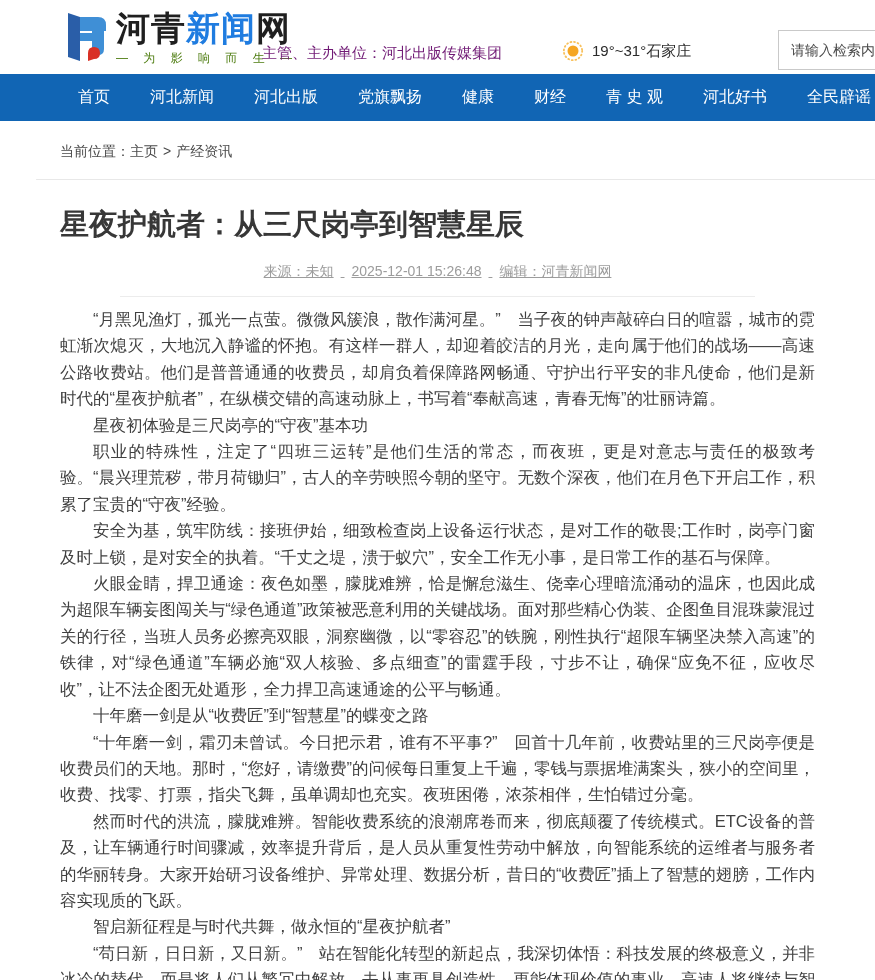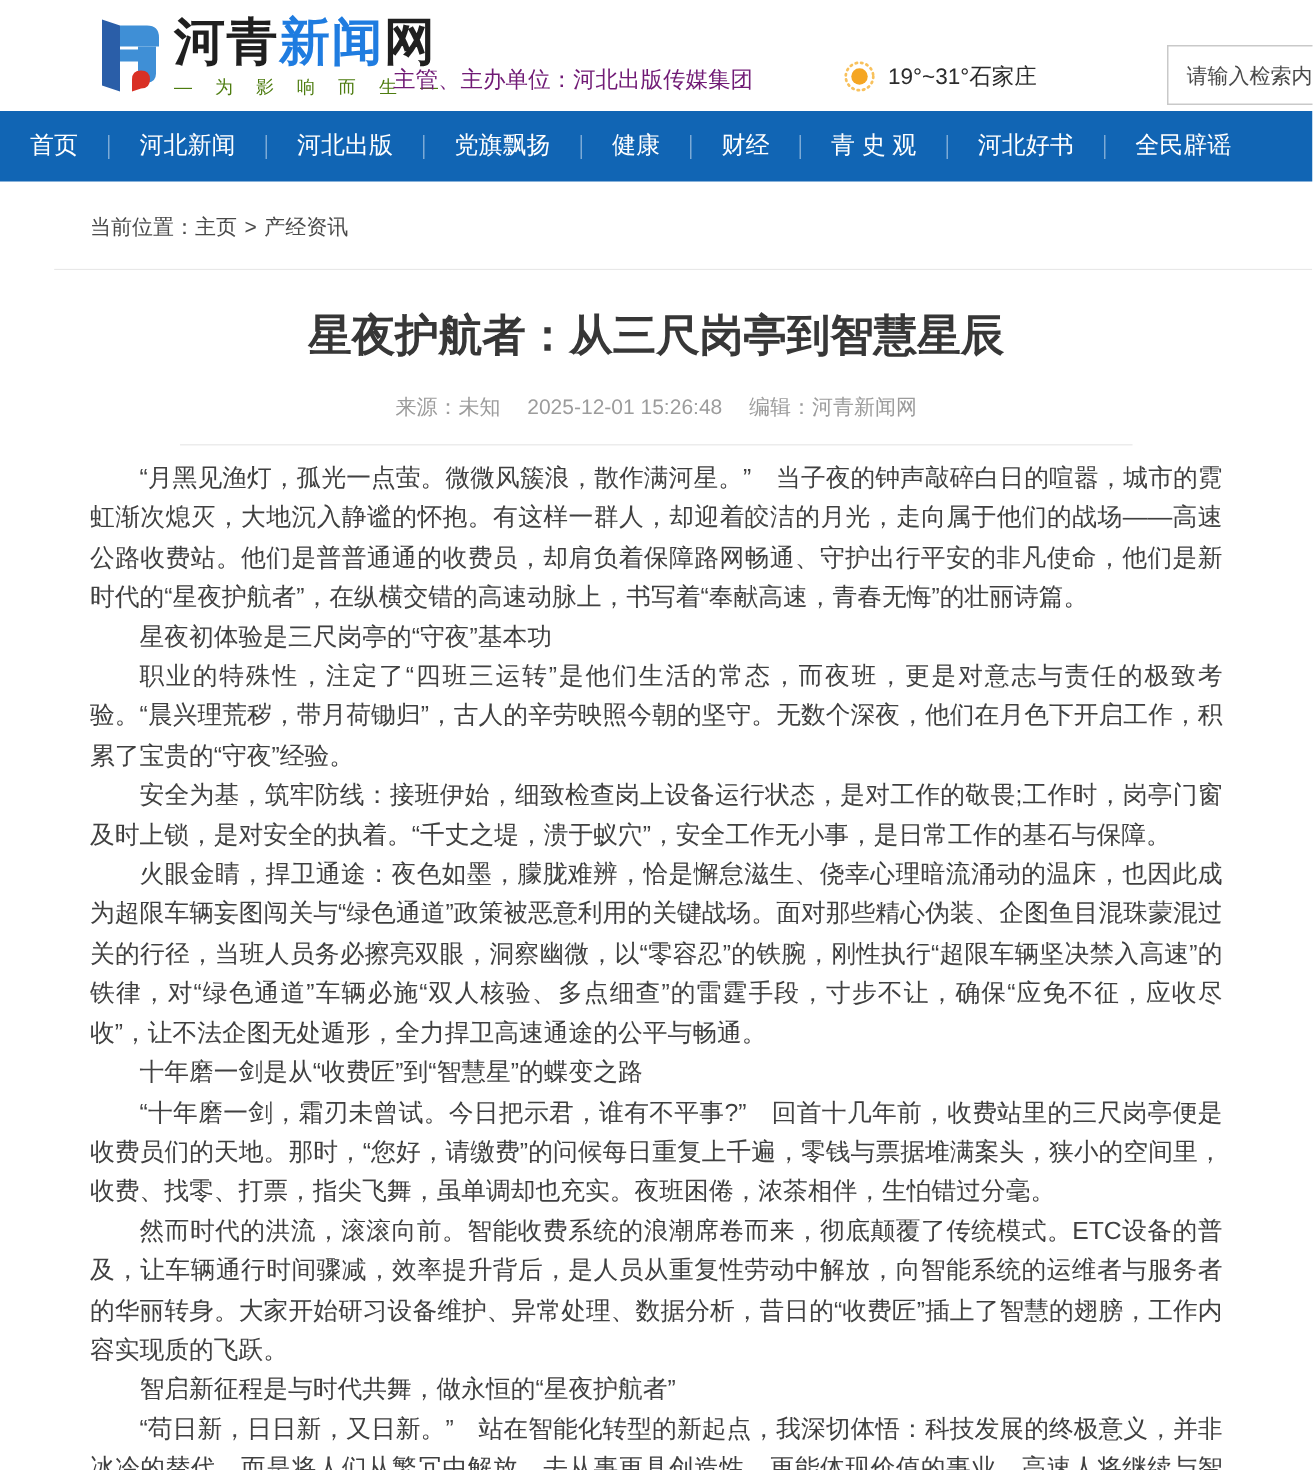--- a/index.html
+++ b/index.html
@@ -21,36 +21,36 @@
   .weather svg{margin-right:8px;}
   .search-box{
     position:absolute;left:778px;top:30px;width:215px;height:40px;box-sizing:border-box;
     border:1px solid #c9c9c9;background:#fff;font-size:14px;color:#555;padding:0 12px;outline:none;
     font-family:inherit;
   }
   .search-box::placeholder{color:#4a4a4a;}
   
   .main-nav{
     height:47px;background:#1165b4;display:flex;align-items:center;
-    white-space:nowrap;overflow:hidden;
+    padding-left:58px;white-space:nowrap;overflow:hidden;
   }
   .nav-item{color:#ffffff;font-size:16px;padding:0 20px;text-decoration:none;cursor:pointer;}
   .nav-sep{width:1px;height:16px;background:rgba(255,255,255,.45);display:inline-block;}
   
   .breadcrumb{margin:22px 0 0 60px;font-size:14px;color:#4a4a4a;}
   .breadcrumb a{color:#4a4a4a;text-decoration:none;cursor:pointer;}
   .crumb-sep{margin:0 5px;color:#4a4a4a;}
   .panel-divider{border-top:1px solid #e8e8e8;border-radius:3px;margin:18px 0 0 36px;height:0;}
   
   .article-title{
-    text-align:center;font-size:29px;font-weight:bold;color:#373737;
+    text-align:left;font-size:29px;font-weight:bold;color:#373737;
     margin:26px 60px 0 60px;line-height:36px;
   }
   .article-meta{
-    text-align:center;font-size:14px;color:#9c9c9c;margin-top:21px;
+    text-align:center;font-size:14px;color:#9c9c9c;margin-top:21px;text-decoration:underline;
   }
   .article-meta span{margin:0 7px;}
   .meta-divider{border-top:1px solid #ececec;margin:15px 120px 0 120px;height:0;}
   .article-body{margin:9px 60px 0 60px;}
   .para{
     margin:0;text-indent:2em;font-size:16.5px;line-height:26.4px;color:#404040;
     text-align:justify;
   }
 </style>
 </head>
@@ -120,16 +120,16 @@
 <div class="meta-divider"></div>
 
 <div class="article-body">
     <p class="para">“月黑见渔灯，孤光一点萤。微微风簇浪，散作满河星。”　当子夜的钟声敲碎白日的喧嚣，城市的霓虹渐次熄灭，大地沉入静谧的怀抱。有这样一群人，却迎着皎洁的月光，走向属于他们的战场——高速公路收费站。他们是普普通通的收费员，却肩负着保障路网畅通、守护出行平安的非凡使命，他们是新时代的“星夜护航者”，在纵横交错的高速动脉上，书写着“奉献高速，青春无悔”的壮丽诗篇。</p>
     <p class="para">星夜初体验是三尺岗亭的“守夜”基本功</p>
     <p class="para">职业的特殊性，注定了“四班三运转”是他们生活的常态，而夜班，更是对意志与责任的极致考验。“晨兴理荒秽，带月荷锄归”，古人的辛劳映照今朝的坚守。无数个深夜，他们在月色下开启工作，积累了宝贵的“守夜”经验。</p>
     <p class="para">安全为基，筑牢防线：接班伊始，细致检查岗上设备运行状态，是对工作的敬畏;工作时，岗亭门窗及时上锁，是对安全的执着。“千丈之堤，溃于蚁穴”，安全工作无小事，是日常工作的基石与保障。</p>
     <p class="para">火眼金睛，捍卫通途：夜色如墨，朦胧难辨，恰是懈怠滋生、侥幸心理暗流涌动的温床，也因此成为超限车辆妄图闯关与“绿色通道”政策被恶意利用的关键战场。面对那些精心伪装、企图鱼目混珠蒙混过关的行径，当班人员务必擦亮双眼，洞察幽微，以“零容忍”的铁腕，刚性执行“超限车辆坚决禁入高速”的铁律，对“绿色通道”车辆必施“双人核验、多点细查”的雷霆手段，寸步不让，确保“应免不征，应收尽收”，让不法企图无处遁形，全力捍卫高速通途的公平与畅通。</p>
     <p class="para">十年磨一剑是从“收费匠”到“智慧星”的蝶变之路</p>
     <p class="para">“十年磨一剑，霜刃未曾试。今日把示君，谁有不平事?”　回首十几年前，收费站里的三尺岗亭便是收费员们的天地。那时，“您好，请缴费”的问候每日重复上千遍，零钱与票据堆满案头，狭小的空间里，收费、找零、打票，指尖飞舞，虽单调却也充实。夜班困倦，浓茶相伴，生怕错过分毫。</p>
-    <p class="para">然而时代的洪流，滚滚向前。智能收费系统的浪潮席卷而来，彻底颠覆了传统模式。ETC设备的普及，让车辆通行时间骤减，效率提升背后，是人员从重复性劳动中解放，向智能系统的运维者与服务者的华丽转身。大家开始研习设备维护、异常处理、数据分析，昔日的“收费匠”插上了智慧的翅膀，工作内容实现质的飞跃。</p>
+    <p class="para">然而时代的洪流，朦胧难辨。智能收费系统的浪潮席卷而来，彻底颠覆了传统模式。ETC设备的普及，让车辆通行时间骤减，效率提升背后，是人员从重复性劳动中解放，向智能系统的运维者与服务者的华丽转身。大家开始研习设备维护、异常处理、数据分析，昔日的“收费匠”插上了智慧的翅膀，工作内容实现质的飞跃。</p>
     <p class="para">智启新征程是与时代共舞，做永恒的“星夜护航者”</p>
     <p class="para">“苟日新，日日新，又日新。”　站在智能化转型的新起点，我深切体悟：科技发展的终极意义，并非冰冷的替代，而是将人们从繁冗中解放，去从事更具创造性、更能体现价值的事业。高速人将继续与智能系统协同，为司乘人员提供更优质的服务，服务的维度不断拓展，将智慧交通的画卷徐徐铺展。</p>
   </div>
 
 </body></html>

